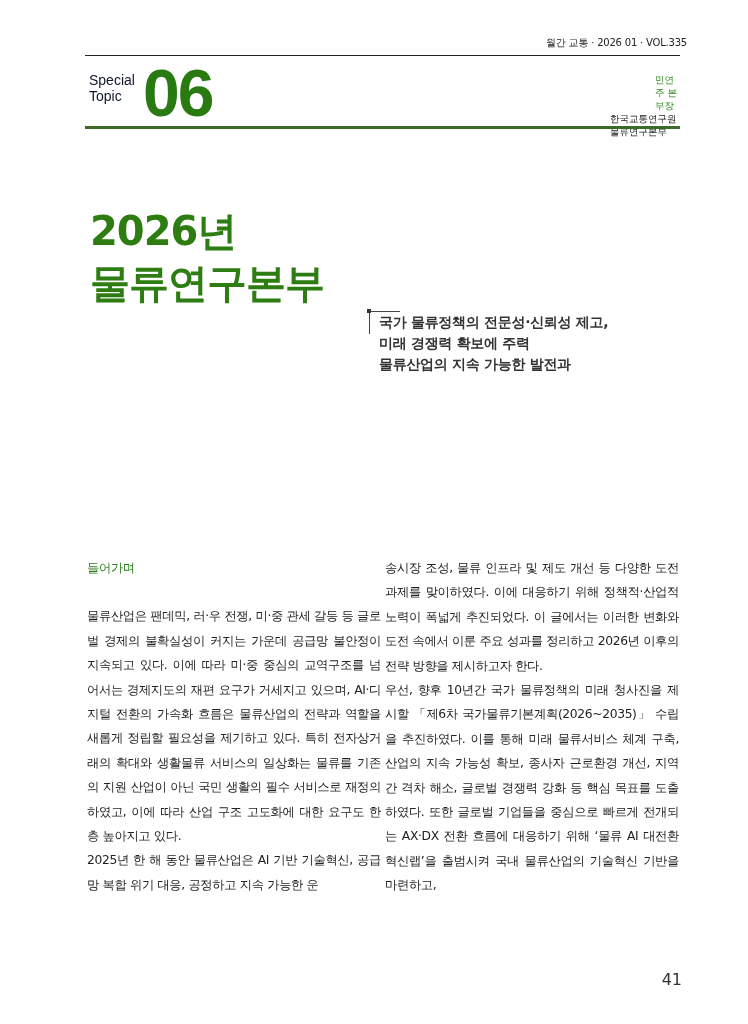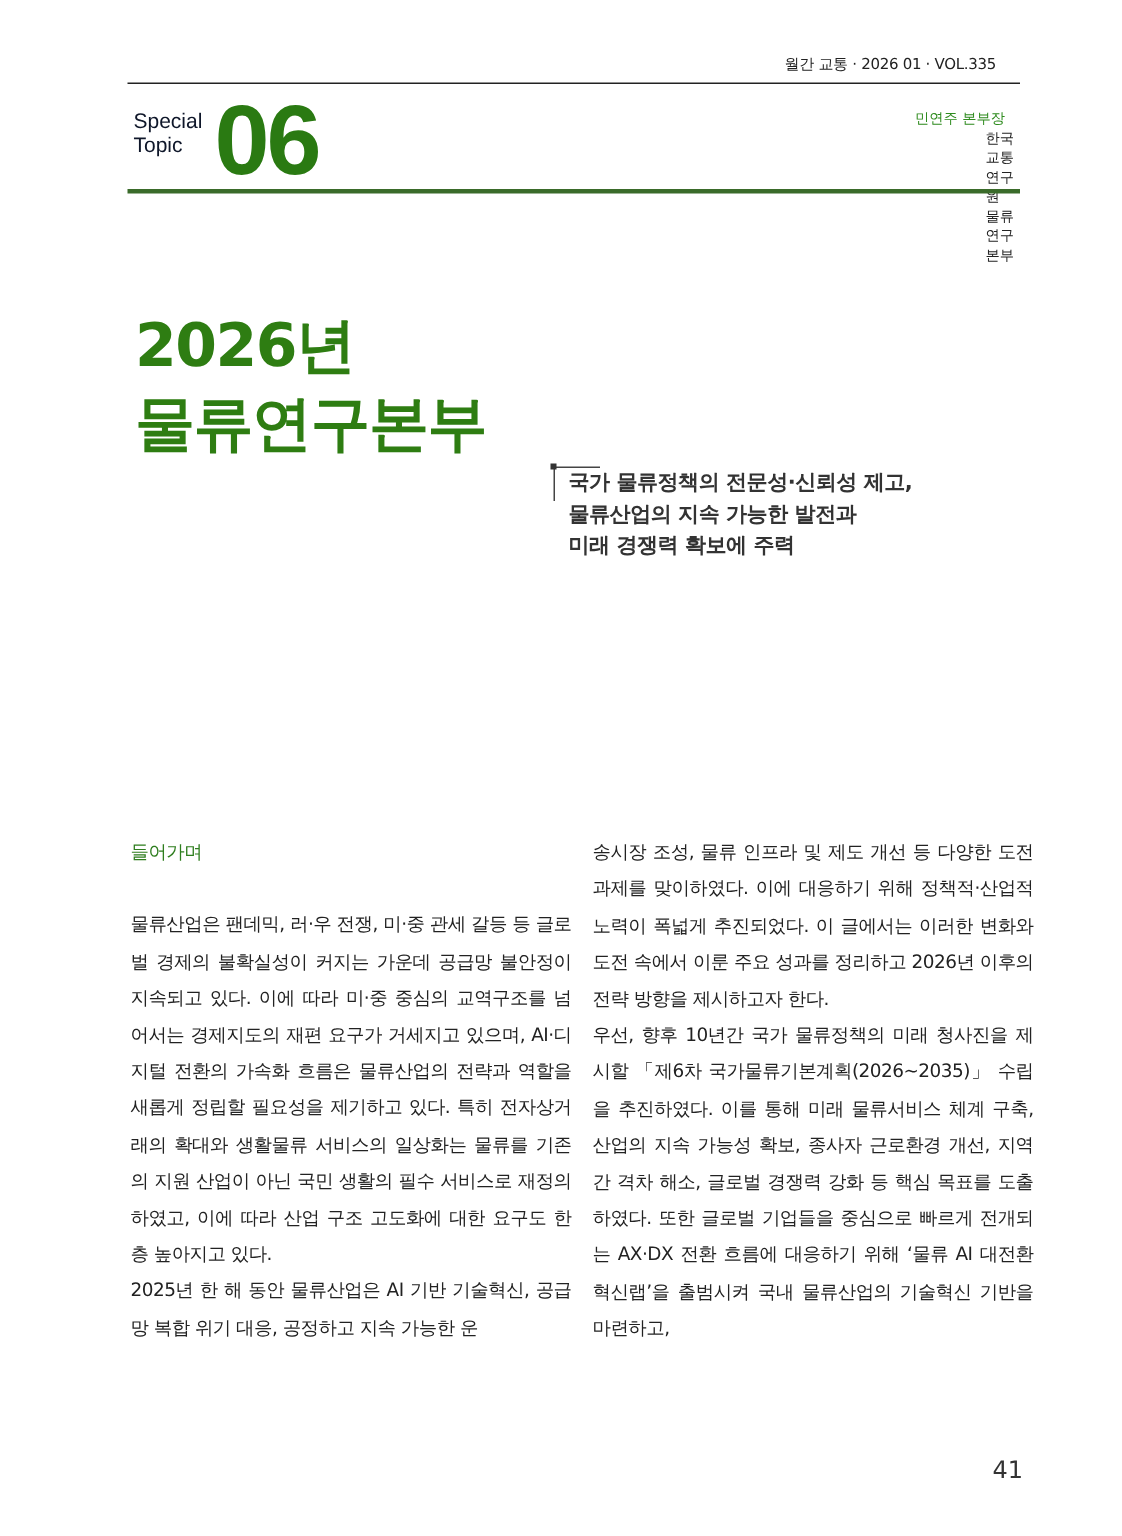--- a/index.html
+++ b/index.html
@@ -2,39 +2,39 @@
 <html><head>
   <meta charset="utf-8">
   <style>
     html, body { margin: 0; padding: 0; }
     body {
       width: 748px; height: 1024px; background: #ffffff; position: relative;
       font-family: "DejaVu Sans", "Liberation Sans", sans-serif; color: #222;
       overflow: hidden;
     }
     .masthead {
-      position: absolute; right: 84px; top: 36px; font-size: 10px; color: #222;
+      position: absolute; right: 61px; top: 36px; font-size: 10px; color: #222;
       letter-spacing: -0.2px;
     }
     .rule-top { position: absolute; left: 85px; top: 55px; width: 595px; height: 1px; background: #222; }
     .rule-green { position: absolute; left: 85px; top: 126px; width: 595px; height: 3px; background: #3a6b2a; }
     .special { position: absolute; left: 89px; top: 72px; color: #0f172a; font-size: 14px; line-height: 16px; font-family: "Liberation Sans", sans-serif; }
     .number { position: absolute; left: 143px; top: 55px; color: #2a7a12; font-size: 66px; font-weight: bold; font-family: "Liberation Sans", sans-serif; letter-spacing: -2px; line-height: 76px; }
     .author { position: absolute; right: 68px; top: 73px; font-size: 9.5px; line-height: 13px; text-align: left; width: 70px; }
-    .author .name { color: #2e8b1e; }
-    .author .org { color: #222; margin-left: 47px; }
+    .author .name { color: #2e8b1e; margin-left: 45px; }
+    .author .org { color: #222; }
     .title { position: absolute; left: 90px; top: 205px; color: #2e7d12; font-size: 40px; line-height: 52px; font-family: "DejaVu Sans", sans-serif; letter-spacing: -1px; font-weight: 700; }
     .subtitle-wrap { position: absolute; left: 369px; top: 311px; }
     .bracket { position: absolute; left: 0; top: 0; width: 30px; height: 22px; border-left: 1px solid #444; border-top: 1px solid #444; }
     .bracket-dot { position: absolute; left: -2px; top: -2px; width: 4px; height: 4px; background: #333; }
     .subtitle { position: absolute; left: 10px; top: 1px; width: 300px; font-size: 14px; line-height: 21px; color: #333; letter-spacing: -0.3px; font-weight: bold; }
     .col { position: absolute; width: 294px; font-size: 12.3px; line-height: 24.4px; color: #222; text-align: justify; letter-spacing: -0.35px; }
     .col p { margin: 0; }
     .col-left { left: 87px; top: 556px; }
-    .col-right { left: 395px; top: 556px; }
+    .col-right { left: 385px; top: 556px; }
     .section-head { color: #2e7d1e; font-size: 12.3px; margin-bottom: 24px !important; }
     .folio { position: absolute; right: 66px; top: 970px; font-size: 16px; color: #333; }
   </style>
 </head>
 <body>
 
 <div class="masthead">월간 교통 · 2026 01 · VOL.335</div>
 <div class="rule-top"></div>
 
 <div class="special">
@@ -53,22 +53,22 @@
 <div class="title">
   <div>2026년</div>
   <div>물류연구본부</div>
 </div>
 
 <div class="subtitle-wrap">
   <div class="bracket"></div>
   <div class="bracket-dot"></div>
   <div class="subtitle">
     <div>국가 물류정책의 전문성·신뢰성 제고,</div>
+    <div>미래 경쟁력 확보에 주력</div>
     <div>물류산업의 지속 가능한 발전과</div>
-    <div>미래 경쟁력 확보에 주력</div>
   </div>
 </div>
 
 <div class="col col-left">
   <p class="section-head">들어가며</p>
   <p>물류산업은 팬데믹, 러·우 전쟁, 미·중 관세 갈등 등 글로벌 경제의 불확실성이 커지는 가운데 공급망 불안정이 지속되고 있다. 이에 따라 미·중 중심의 교역구조를 넘어서는 경제지도의 재편 요구가 거세지고 있으며, AI·디지털 전환의 가속화 흐름은 물류산업의 전략과 역할을 새롭게 정립할 필요성을 제기하고 있다. 특히 전자상거래의 확대와 생활물류 서비스의 일상화는 물류를 기존의 지원 산업이 아닌 국민 생활의 필수 서비스로 재정의하였고, 이에 따라 산업 구조 고도화에 대한 요구도 한층 높아지고 있다.</p>
   <p>2025년 한 해 동안 물류산업은 AI 기반 기술혁신, 공급망 복합 위기 대응, 공정하고 지속 가능한 운</p>
 </div>
 
 <div class="col col-right">

